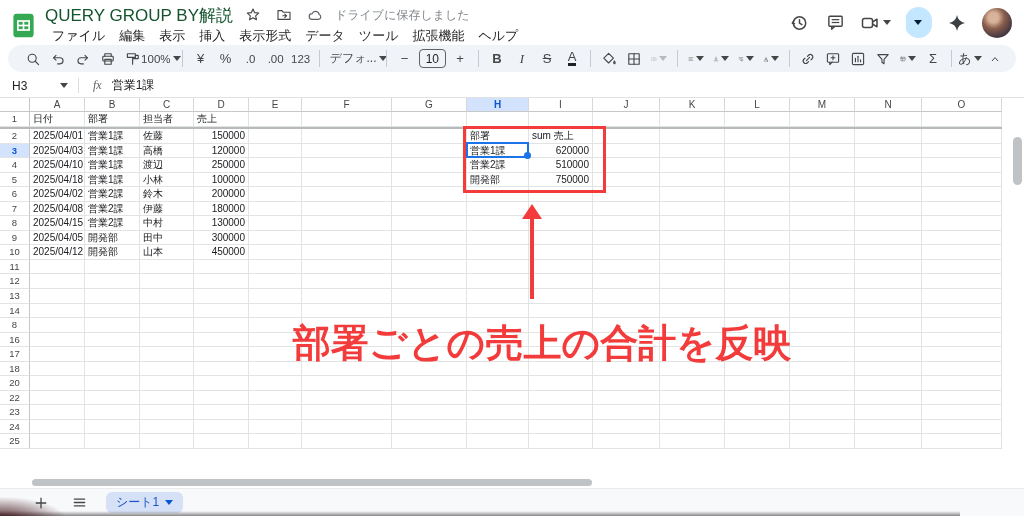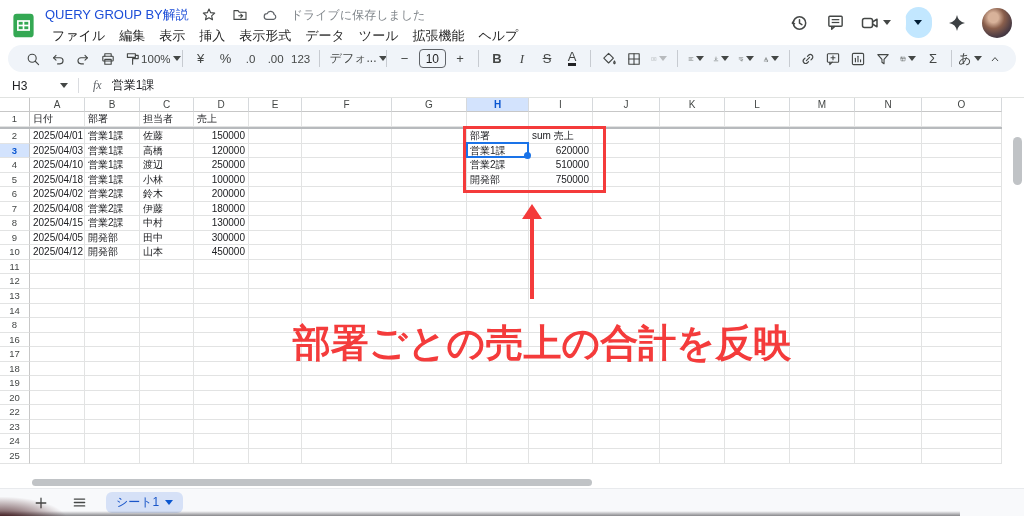--- a/index.html
+++ b/index.html
@@ -7,21 +7,21 @@
   .app{position:relative;width:1024px;height:516px;background:#fff;overflow:hidden;
        font-family:"Liberation Sans",sans-serif;color:#1f1f1f;}
 
   
   .topbar{position:absolute;left:0;top:0;width:1024px;height:44px;display:flex;
           align-items:flex-start;justify-content:space-between;background:#fff;}
   .tb-left{display:flex;align-items:center;padding:5px 0 0 10px;}
   .logo{width:27px;height:27px;margin-right:8px;flex:none;}
   .tb-stack{display:flex;flex-direction:column;}
   .title-row{display:flex;align-items:center;height:20px;gap:9px;}
-  .doc-title{font-size:13px;font-weight:500;color:#1d4ed8;white-space:nowrap;}
+  .doc-title{font-size:17px;font-weight:500;color:#14532d;white-space:nowrap;}
   .saved-text{font-size:12px;color:#80868b;white-space:nowrap;}
   .menu-row{display:flex;align-items:center;height:19px;margin-top:1px;}
   .menu-item{font-size:13px;color:#1f1f1f;padding:0 7px;cursor:default;white-space:nowrap;}
   .tb-right{display:flex;align-items:center;gap:14px;padding:5px 12px 0 0;height:40px;}
   .tb-icon{width:22px;height:22px;display:flex;align-items:center;justify-content:center;}
   .cam-group{display:flex;align-items:center;gap:3px;}
   .share-pill{display:flex;align-items:center;background:#c2e7ff;border-radius:17px;height:31px;overflow:hidden;}
   .share-main{display:flex;align-items:center;gap:6px;padding:0 10px 0 14px;height:100%;}
   .share-label{font-size:13px;font-weight:500;color:#001d35;}
   .share-sep{width:1px;height:31px;background:#ffffff;}
@@ -728,38 +728,20 @@
         <div class="g-cell" style="width: 62px;"></div>
         <div class="g-cell" style="width: 64px;"></div>
         <div class="g-cell" style="width: 67px;"></div>
         <div class="g-cell" style="width: 65px;"></div>
         <div class="g-cell" style="width: 65px;"></div>
         <div class="g-cell" style="width: 65px;"></div>
         <div class="g-cell" style="width: 67px;"></div>
         <div class="g-cell" style="width: 80px;"></div>
       </div>
       <div class="g-row">
-        <div class="g-rn">19</div>
-        <div class="g-cell" style="width: 55px;"></div>
-        <div class="g-cell" style="width: 55px;"></div>
-        <div class="g-cell" style="width: 54px;"></div>
-        <div class="g-cell" style="width: 55px;"></div>
-        <div class="g-cell" style="width: 53px;"></div>
-        <div class="g-cell" style="width: 90px;"></div>
-        <div class="g-cell" style="width: 75px;"></div>
-        <div class="g-cell" style="width: 62px;"></div>
-        <div class="g-cell" style="width: 64px;"></div>
-        <div class="g-cell" style="width: 67px;"></div>
-        <div class="g-cell" style="width: 65px;"></div>
-        <div class="g-cell" style="width: 65px;"></div>
-        <div class="g-cell" style="width: 65px;"></div>
-        <div class="g-cell" style="width: 67px;"></div>
-        <div class="g-cell" style="width: 80px;"></div>
-      </div>
-      <div class="g-row">
         <div class="g-rn">20</div>
         <div class="g-cell" style="width: 55px;"></div>
         <div class="g-cell" style="width: 55px;"></div>
         <div class="g-cell" style="width: 54px;"></div>
         <div class="g-cell" style="width: 55px;"></div>
         <div class="g-cell" style="width: 53px;"></div>
         <div class="g-cell" style="width: 90px;"></div>
         <div class="g-cell" style="width: 75px;"></div>
         <div class="g-cell" style="width: 62px;"></div>
         <div class="g-cell" style="width: 64px;"></div>

